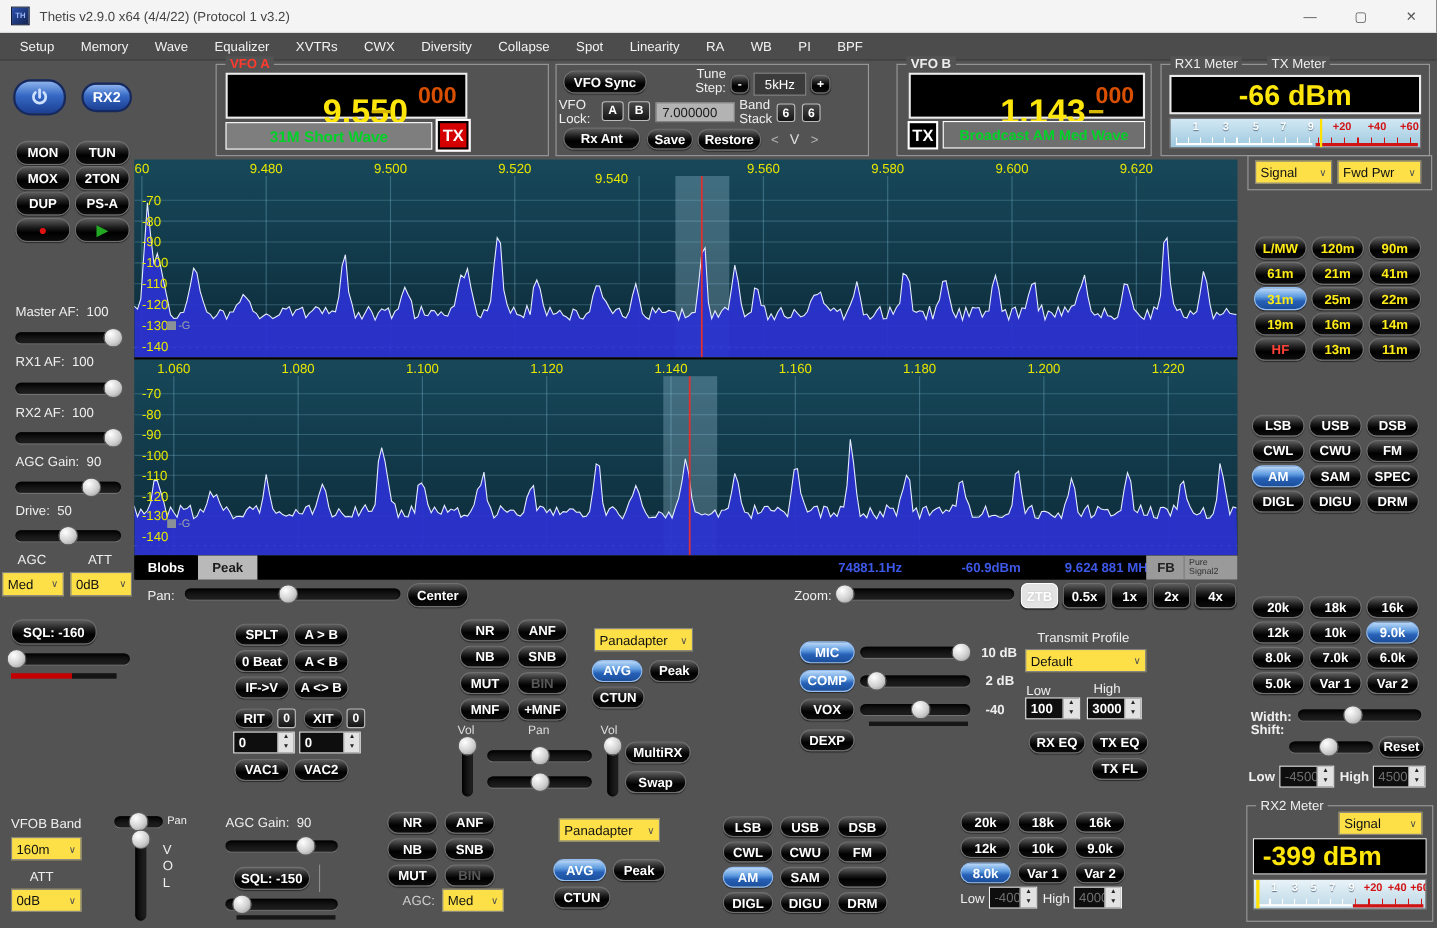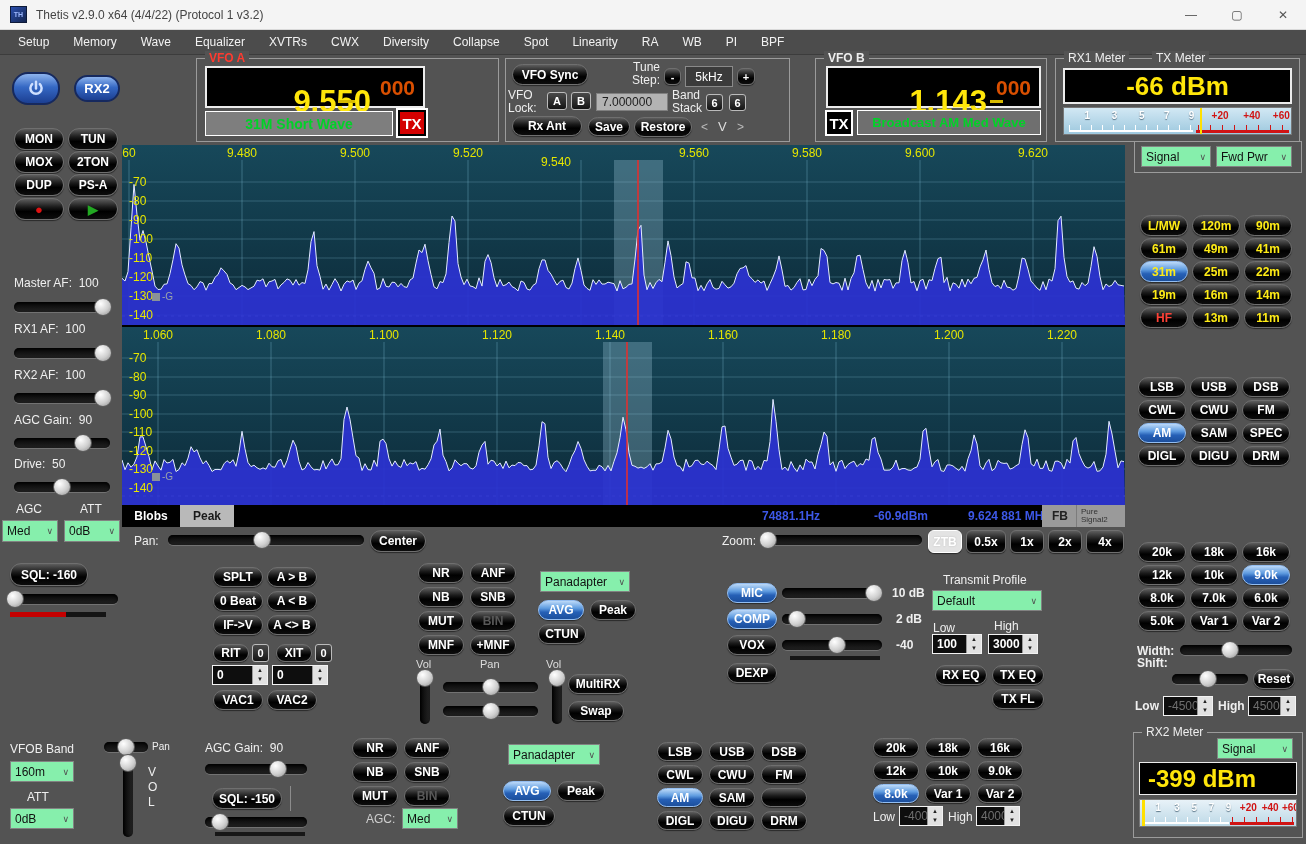--- a/index.html
+++ b/index.html
@@ -31,21 +31,21 @@
 
 .lcd{position:absolute;background:#000;border:2px solid #ececec;display:flex;align-items:center;justify-content:flex-end;padding:0 8px;}
 .lcd .main{color:#ffe60a;font-size:31px;font-weight:bold;line-height:1;position:relative;margin-top:28px;}
 .lcd .sub{color:#d94f00;font-size:21px;font-weight:bold;margin-left:9px;line-height:1;}
 .lcd .uline{position:absolute;height:3px;background:#d6b900;}
 .bnd{position:absolute;background:#7e7e7e;border:1px solid #fff;color:#00d228;font-weight:bold;font-size:14px;display:flex;align-items:center;justify-content:center;white-space:nowrap;overflow:hidden;}
 .txbtn{position:absolute;display:flex;align-items:center;justify-content:center;font-weight:bold;font-size:15px;cursor:pointer;}
 .txbtn.red{background:#d40000;color:#fff;border:2px solid #000;outline:2px solid #fff;}
 .txbtn.blk{background:#000;color:#fff;border:2px solid #fff;}
 
-.combo{position:absolute;background:#86efac;border:1px solid #828282;display:flex;align-items:center;padding:0 4px;cursor:pointer;}
+.combo{position:absolute;background:#fde047;border:1px solid #828282;display:flex;align-items:center;padding:0 4px;cursor:pointer;}
 .combo b{font-weight:normal;font-size:12px;color:#111;flex:1;overflow:hidden;white-space:nowrap;}
 .combo i{font-style:normal;color:#505050;font-size:9px;}
 
 .spin{position:absolute;display:flex;background:#0e0e0e;border:1px solid #f2f2f2;}
 .spin .sv{flex:1;color:#fff;font-size:12px;font-weight:bold;display:flex;align-items:center;padding-left:4px;overflow:hidden;}
 .spin .sb{width:15px;border-left:1px solid #9a9a9a;background:#e2e2e2;display:flex;flex-direction:column;cursor:pointer;}
 .spin .sb i{flex:1;font-style:normal;font-size:6px;line-height:9px;color:#222;text-align:center;}
 .spin.gy .sv{color:#6f6f6f;font-weight:normal;}
 
 .sl{position:absolute;height:18px;cursor:pointer;}
@@ -473,21 +473,21 @@
   </div>
 <div class="combo" style="left:1216px;top:146px;width:76px;height:21px;">
     <b>Fwd Pwr</b>
     <i>∨</i>
   </div>
 
 <div class="pl yl" style="left:1140px;top:215px;width:48px;height:21px;text-align:center;">L/MW</div>
 <div class="pl yl" style="left:1192px;top:215px;width:48px;height:21px;">120m</div>
 <div class="pl yl" style="left:1244px;top:215px;width:48px;height:21px;">90m</div>
 <div class="pl yl" style="left:1140px;top:238px;width:48px;height:21px;">61m</div>
-<div class="pl yl" style="left:1192px;top:238px;width:48px;height:21px;">49m</div>
+<div class="pl yl" style="left:1192px;top:238px;width:48px;height:21px;">21m</div>
 <div class="pl yl" style="left:1244px;top:238px;width:48px;height:21px;">41m</div>
 <div class="pl on yl" style="left:1140px;top:261px;width:48px;height:21px;">31m</div>
 <div class="pl yl" style="left:1192px;top:261px;width:48px;height:21px;">25m</div>
 <div class="pl yl" style="left:1244px;top:261px;width:48px;height:21px;">22m</div>
 <div class="pl yl" style="left:1140px;top:284px;width:48px;height:21px;">19m</div>
 <div class="pl yl" style="left:1192px;top:284px;width:48px;height:21px;">16m</div>
 <div class="pl yl" style="left:1244px;top:284px;width:48px;height:21px;">14m</div>
 <div class="pl rd" style="left:1140px;top:307px;width:48px;height:21px;">HF</div>
 <div class="pl yl" style="left:1192px;top:307px;width:48px;height:21px;">13m</div>
 <div class="pl yl" style="left:1244px;top:307px;width:48px;height:21px;">11m</div>

